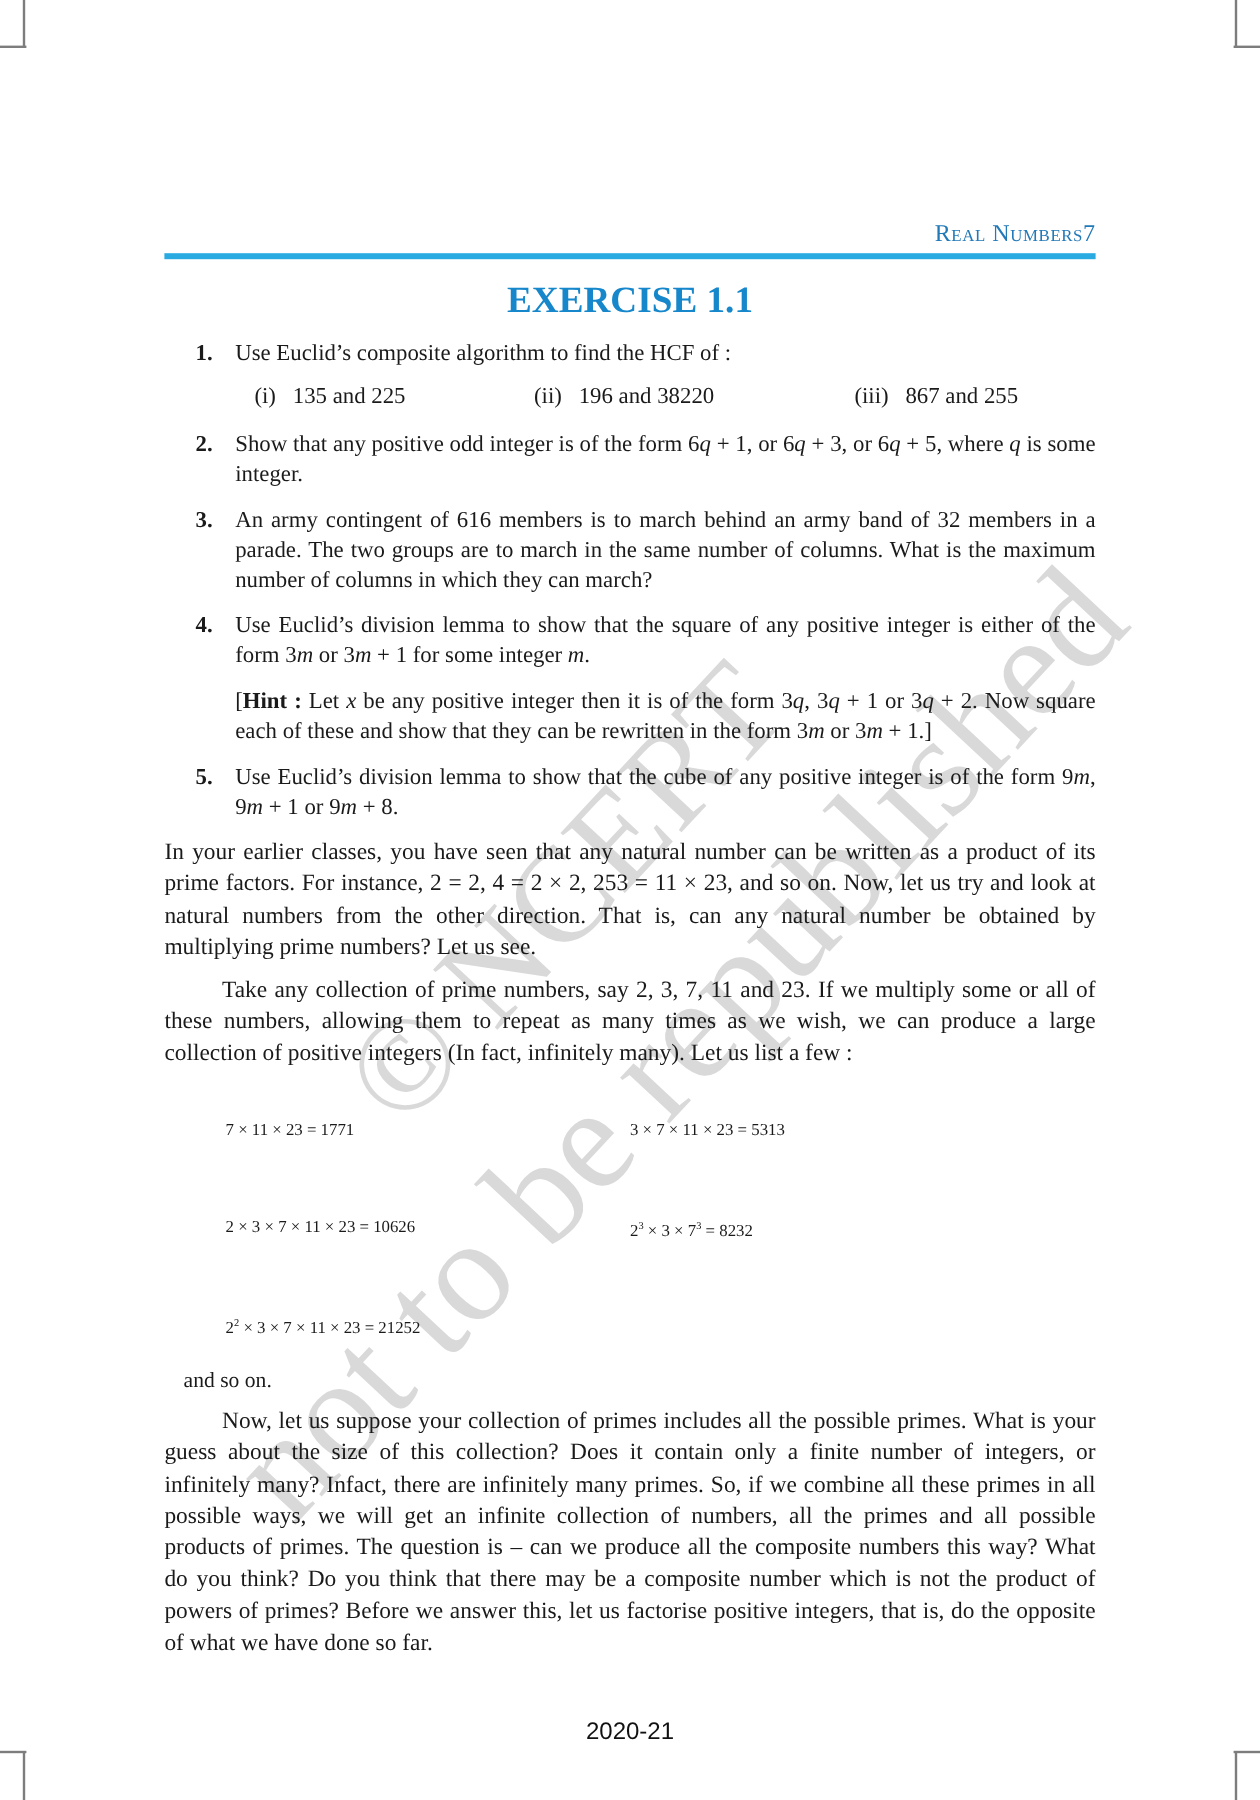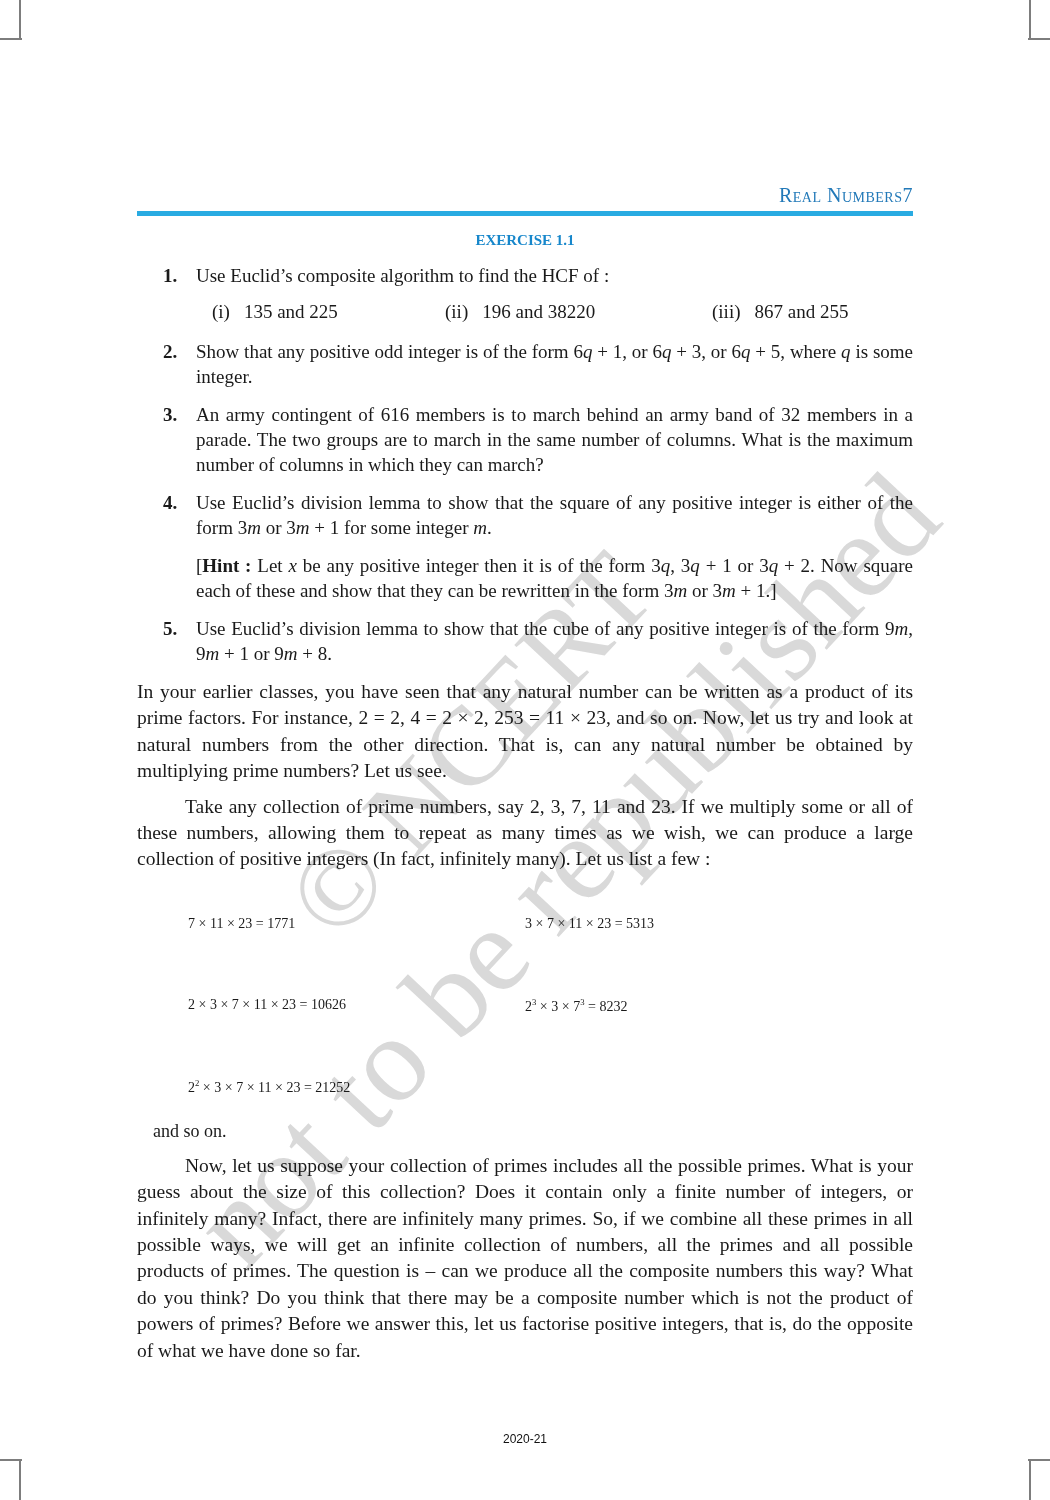--- a/index.html
+++ b/index.html
@@ -73,21 +73,21 @@
     left: 0;
     width: 100%;
     height: 5px;
   }
 
   .flow { position: absolute; top: 232px; left: 0; width: 100%; }
 
   .exercise-title {
     text-align: center;
     font-weight: bold;
-    font-size: 15px;
+    font-size: 31px;
     margin: 0 0 14px 0;
   }
 
   .q-item {
     position: relative;
     padding-left: 59px;
     font-size: 19px;
     line-height: 25px;
     text-align: justify;
     margin-bottom: 13px;
@@ -140,21 +140,21 @@
 
   .and-so-on { font-size: 18px; line-height: 26px; margin: 2px 0 9px 16px; }
 
   .footer {
     position: absolute;
     top: 1432px;
     left: 0;
     width: 100%;
     text-align: center;
     font-family: "Liberation Sans", sans-serif;
-    font-size: 12px;
+    font-size: 20px;
     z-index: 1;
     color: #111;
   }
 </style>
 </head>
 <body>
 
 <div class="page">
 
   <div class="crop v tl-v"></div>

